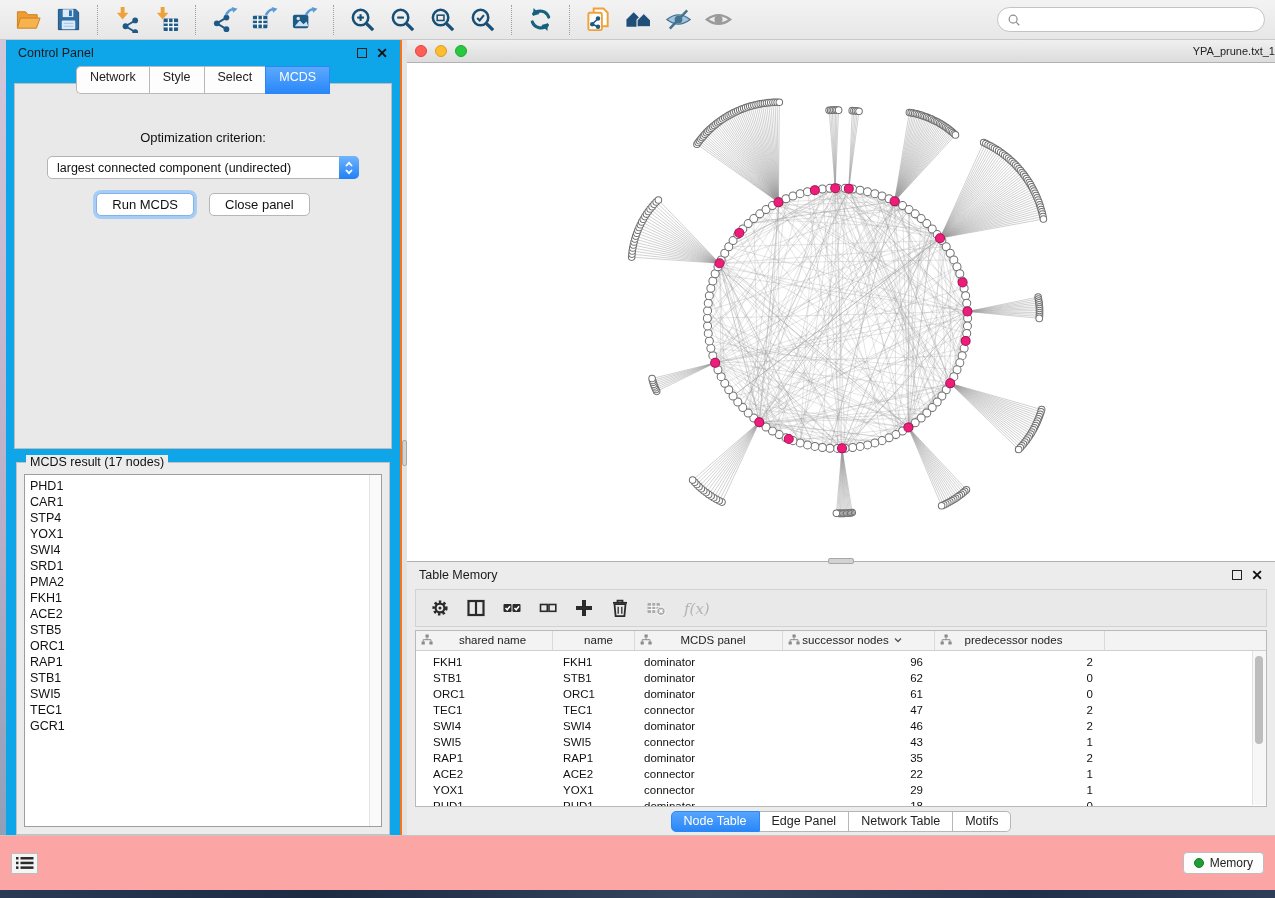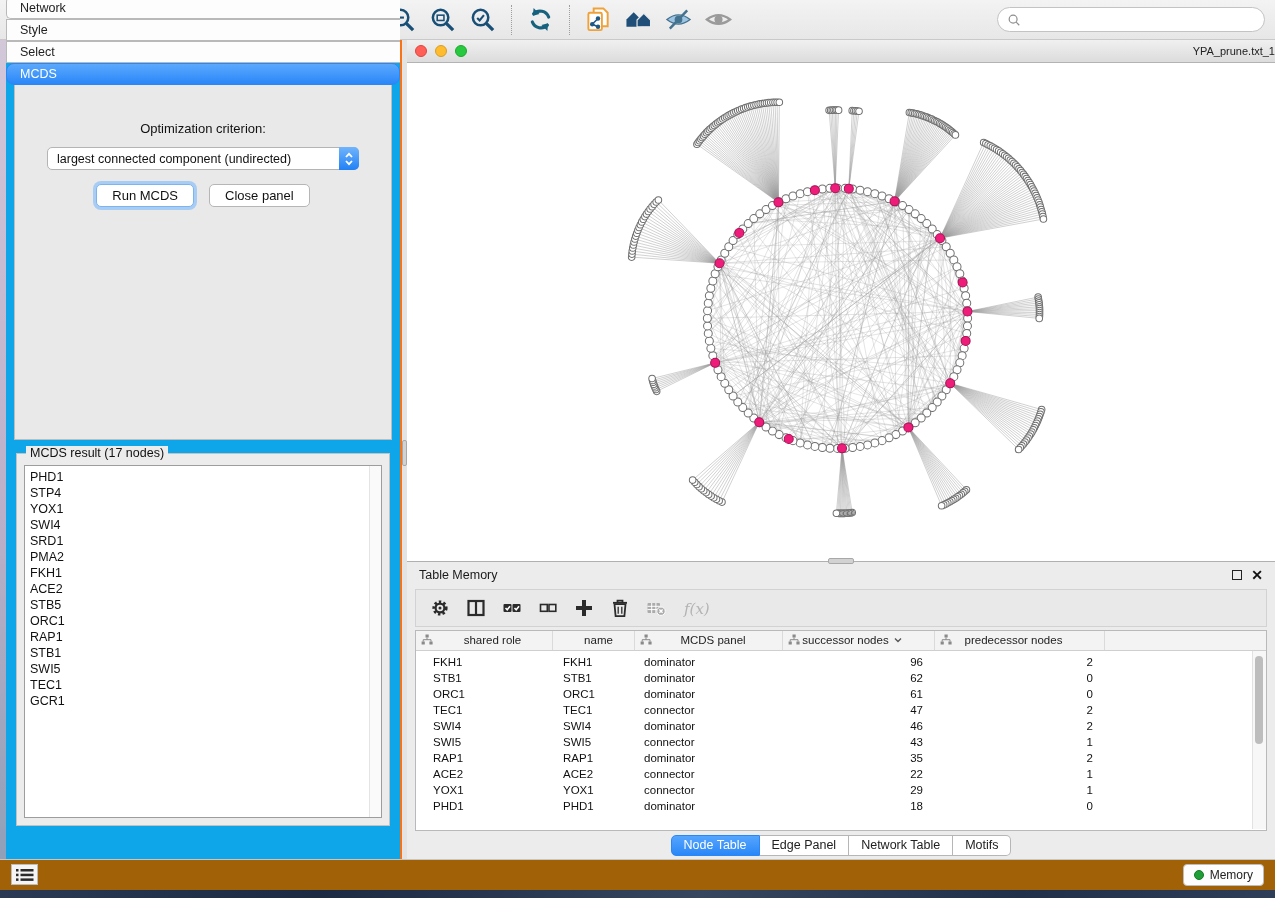--- a/index.html
+++ b/index.html
@@ -18,25 +18,25 @@
   
   .content-row{flex:1;display:flex;min-height:0;}
   .wallpaper-left{flex:0 0 6px;background:linear-gradient(#d3c7da,#baafc8 60%,#8fa0b8);}
 
   
   .control-panel{flex:0 0 396px;background:#0ea5e9;border-right:2px solid #f97316;display:flex;flex-direction:column;box-sizing:border-box;}
   .panel-header{height:26px;display:flex;align-items:center;padding:0 12px;font-size:12.5px;color:#1a1a1a;flex:0 0 26px;}
   .win-btns{margin-left:auto;display:flex;align-items:center;gap:9px;}
   .float-btn{width:8px;height:8px;border:1.6px solid #222;display:inline-block;cursor:pointer;}
   .close-btn{font-weight:bold;font-size:14px;line-height:1;color:#111;cursor:pointer;}
-  .cp-tabs{display:flex;justify-content:flex-end;height:19px;position:relative;z-index:2;flex-direction:column;}
+  .cp-tabs{display:flex;justify-content:center;height:32px;position:relative;z-index:2;}
   .cp-tab{font-size:12.5px;line-height:20px;padding:0 13px;background:#fdfdfd;border:1px solid #b9b9b9;border-right:none;color:#222;cursor:pointer;}
   .cp-tab:first-child{border-radius:5px 0 0 5px;}
   .cp-tab:last-child{border-right:1px solid #b9b9b9;border-radius:0 5px 5px 0;}
-  .cp-tab.active{background:linear-gradient(#5ba9fd,#2a87f8);color:#fff;border-color:#2a87f8;border-radius:8px;}
+  .cp-tab.active{background:linear-gradient(#5ba9fd,#2a87f8);color:#fff;border-color:#2a87f8;border-radius:0;}
   .tab-body{margin:-11px 8px 0;border:1px solid #bdbdbd;background:#e9e9e9;height:366px;box-sizing:border-box;padding-top:32px;text-align:center;flex:0 0 auto;}
   .opt-label{font-size:13px;color:#111;margin-top:14px;}
   .dropdown{margin:11px auto 0;width:312px;height:23px;background:#fff;border:1px solid #b4b4b4;border-radius:5px;display:flex;align-items:center;font-size:12.5px;padding-left:9px;box-sizing:border-box;position:relative;color:#111;cursor:pointer;text-align:left;}
   .dropdown .stepper{position:absolute;right:-1px;top:-1px;width:20px;height:23px;background:linear-gradient(#70b4fc,#2181f5);border-radius:0 5px 5px 0;display:flex;align-items:center;justify-content:center;}
   .btn-row{margin-top:14px;display:flex;justify-content:center;gap:15px;}
   .mac-btn{font-size:13px;font-family:"Liberation Sans",sans-serif;padding:3px 15px;background:#fff;border:1px solid #b6b6b6;border-radius:5px;color:#111;cursor:pointer;}
   .mac-btn.focused{box-shadow:0 0 0 3px #a8cdf4;border-color:#7fb3ef;}
   .mcds-group{margin:13px 10px 0;border:1px solid #c2c2c2;position:relative;height:373px;box-sizing:border-box;background:#ececec;flex:0 0 auto;}
   .group-legend{position:absolute;top:-8px;left:9px;background:#ececec;padding:0 4px;font-size:12.5px;color:#111;}
   .mcds-list{position:absolute;left:7px;right:7px;top:11px;bottom:7px;background:#fff;border:1px solid #9d9d9d;overflow:hidden;display:flex;}
@@ -81,21 +81,21 @@
   .c5{flex:1;border-right:none;}
   .t-scrollbar{position:absolute;top:20px;right:0;bottom:1px;width:13px;background:#f7f7f7;border-left:1px solid #e2e2e2;}
   .t-thumb{position:absolute;top:5px;left:2px;width:8px;height:88px;background:#bdbdbd;border-radius:5px;cursor:pointer;}
   .bottom-tabs{flex:0 0 28px;display:flex;justify-content:center;align-items:center;}
   .bt-tab{font-size:12.5px;line-height:19px;padding:0 12px;background:#fff;border:1px solid #b6b6b6;border-left:none;color:#222;cursor:pointer;}
   .bt-tab:first-child{border-left:1px solid #b6b6b6;border-radius:5px 0 0 5px;}
   .bt-tab:last-child{border-radius:0 5px 5px 0;}
   .bt-tab.active{background:linear-gradient(#55a5fd,#2a87f8);color:#fff;border-color:#2a87f8;}
 
   
-  .status-bar{flex:0 0 29px;background:#a16207;border-top:1px solid #c6c6c6;display:flex;padding:4px 11px;box-sizing:border-box;}
+  .status-bar{flex:0 0 29px;background:#fca5a5;border-top:1px solid #c6c6c6;display:flex;align-items:center;padding:16px 11px;box-sizing:border-box;}
   .list-btn{width:27px;height:21px;background:#f5f5f5;border:1px solid #bdbdbd;display:flex;align-items:center;justify-content:center;padding:0;cursor:pointer;}
   .memory-btn{margin-left:auto;height:22px;background:#fdfdfd;border:1px solid #bdbdbd;border-radius:4px;display:flex;align-items:center;gap:6px;padding:0 10px;font-size:12px;color:#222;font-family:"Liberation Sans",sans-serif;cursor:pointer;}
   .mem-dot{width:10px;height:10px;border-radius:50%;background:#1f9e37;border:1px solid #157a27;box-sizing:border-box;}
   .wallpaper-bottom{flex:0 0 8px;background:linear-gradient(90deg,#2a3a55,#1c2a42 25%,#36465f 55%,#20304a 80%,#2e3e58);}
 </style>
 </head>
 <body>
 
 <div class="screen">
 
@@ -333,20 +333,21 @@
         <div class="btn-row">
           <button class="mac-btn focused">Run MCDS</button>
           <button class="mac-btn">Close panel</button>
         </div>
       </div>
       <div class="mcds-group">
         <span class="group-legend">MCDS result (17 nodes)</span>
         <div class="mcds-list">
           <div class="mcds-items">
               <div class="list-item">PHD1</div>
+              <div class="list-item">CAR1</div>
               <div class="list-item">STP4</div>
               <div class="list-item">YOX1</div>
               <div class="list-item">SWI4</div>
               <div class="list-item">SRD1</div>
               <div class="list-item">PMA2</div>
               <div class="list-item">FKH1</div>
               <div class="list-item">ACE2</div>
               <div class="list-item">STB5</div>
               <div class="list-item">ORC1</div>
               <div class="list-item">RAP1</div>
@@ -1386,21 +1387,21 @@
                 <span class="tree-ic" style="display: flex;">
                   <svg viewBox="0 0 12 12" width="12" height="12">
                     <g fill="#8a8a8a">
                       <rect x="4.5" y="0.5" width="3.2" height="3"></rect>
                       <rect x="0.6" y="7.5" width="3.2" height="3"></rect>
                       <rect x="8.4" y="7.5" width="3.2" height="3"></rect>
                     </g>
                     <path d="M6 3.5 v2.2 M2.2 7.5 V5.7 h7.8 v1.8" stroke="#8a8a8a" fill="none"></path>
                   </svg>
                 </span>
-                <span>shared role</span>
+                <span>shared name</span>
               </div>
               <div class="t-hcell c1">
                 <span>name</span>
               </div>
               <div class="t-hcell c2">
                 <span class="tree-ic" style="display: flex;">
                   <svg viewBox="0 0 12 12" width="12" height="12">
                     <g fill="#8a8a8a">
                       <rect x="4.5" y="0.5" width="3.2" height="3"></rect>
                       <rect x="0.6" y="7.5" width="3.2" height="3"></rect>

